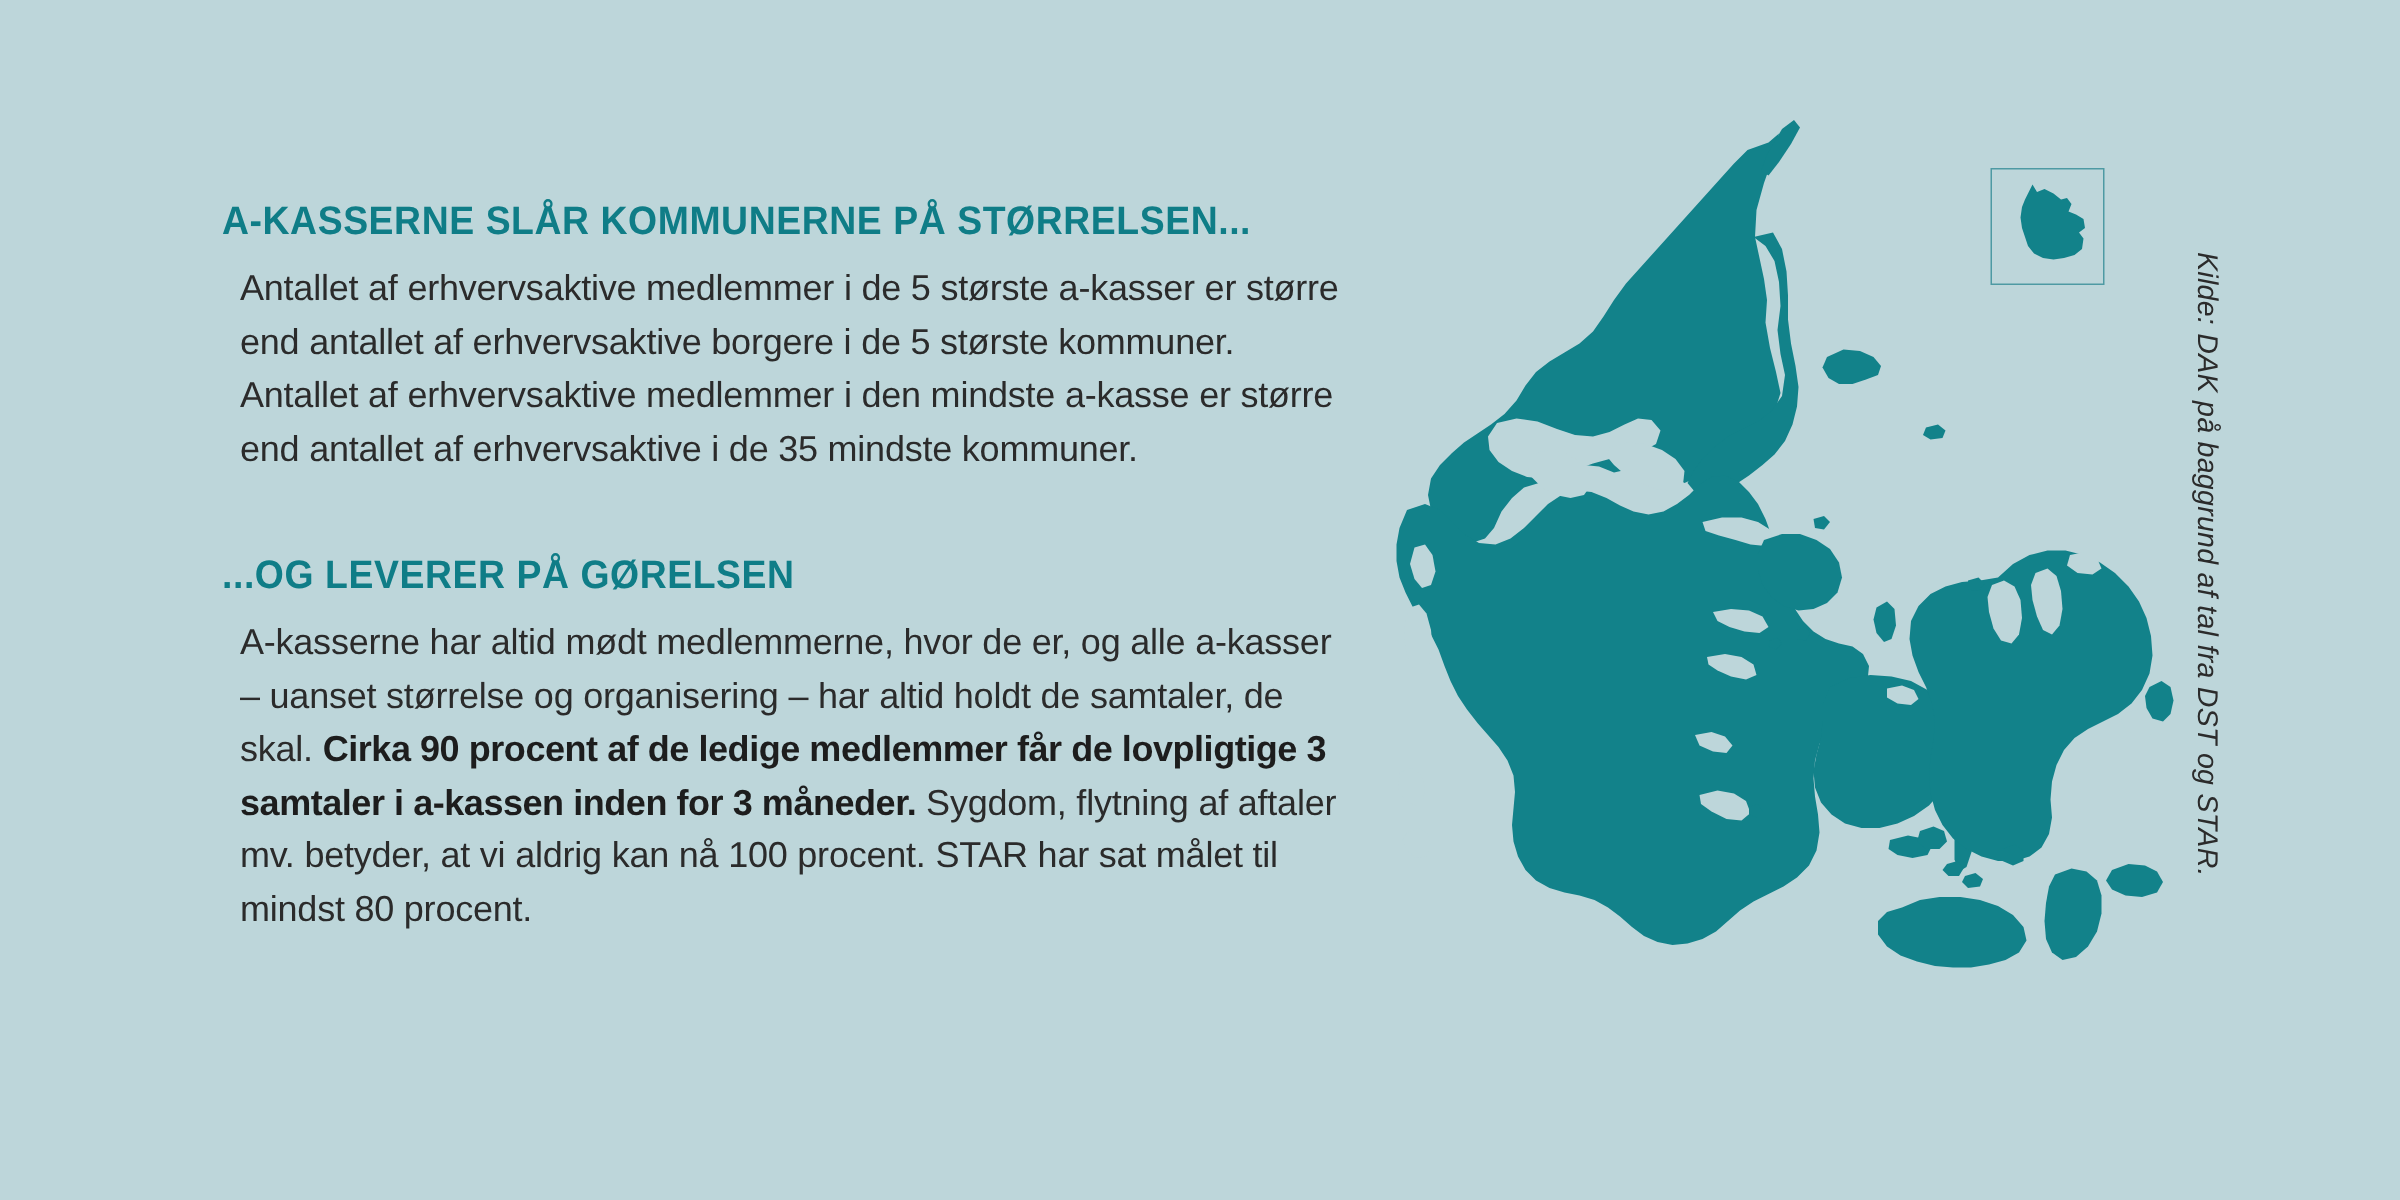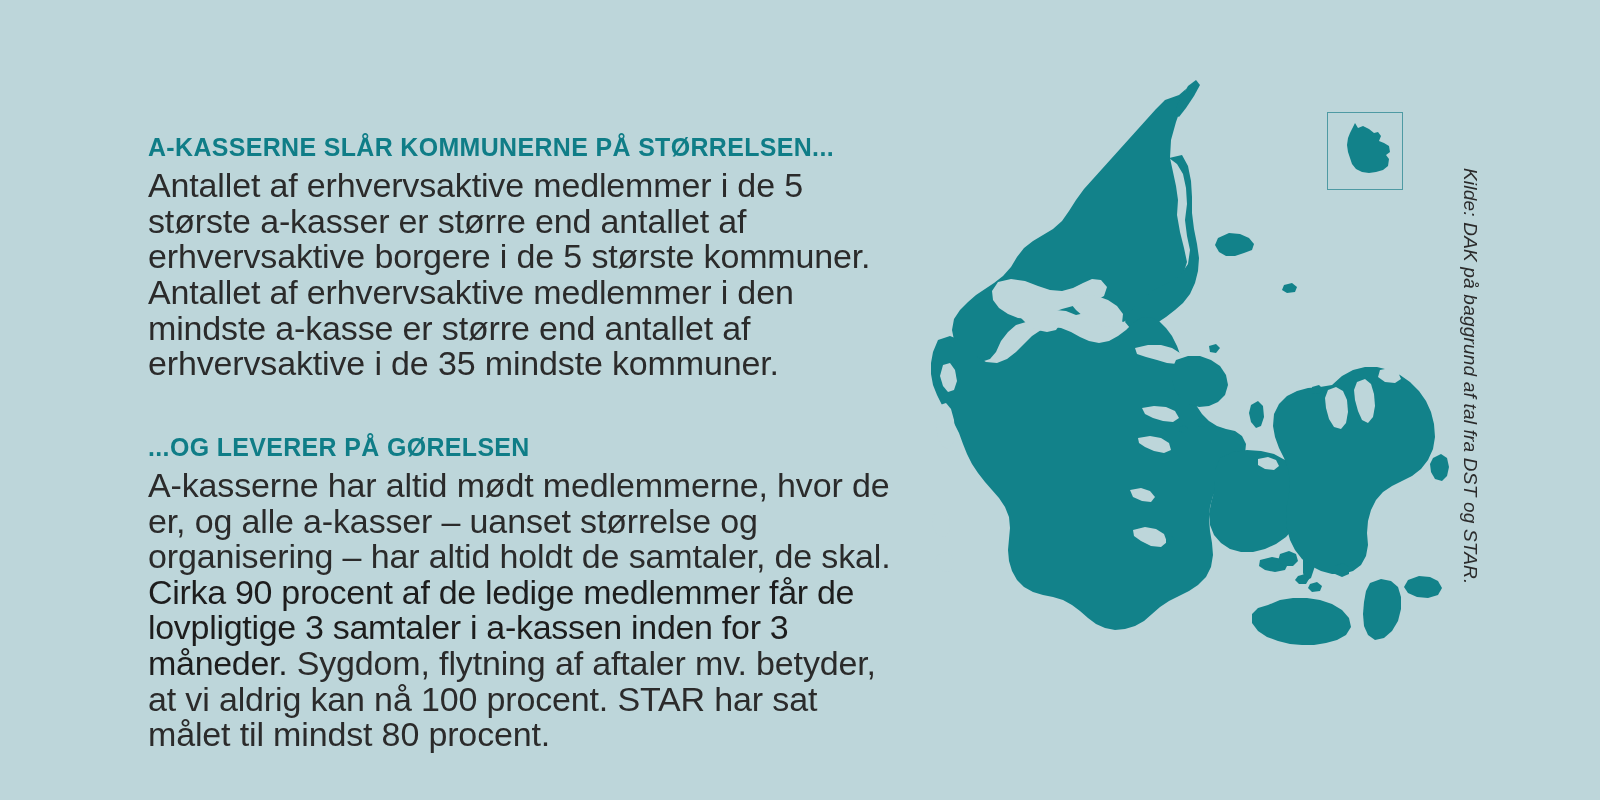--- a/index.html
+++ b/index.html
@@ -39,28 +39,28 @@
     letter-spacing: 0.4px;
     line-height: 1.18;
     margin: 0 0 5px 0;
     transform: scaleX(0.94);
     transform-origin: left center;
     white-space: nowrap;
   }
 
   .body-text {
     color: #2b2b2b;
-    font-size: 34px;
+    font-size: 24px;
     line-height: 35.6px;
     font-weight: 400;
     letter-spacing: -0.15px;
-    margin: 0;
+    margin: 12px;
   }
   .body-text b {
-    font-weight: normal;
+    font-weight: bold;
     color: #1d1d1d;
     letter-spacing: -0.3px;
   }
 
   
   .map-wrap {
     position: absolute;
     left: 880px;
     top: 60px;
     width: 600px;

